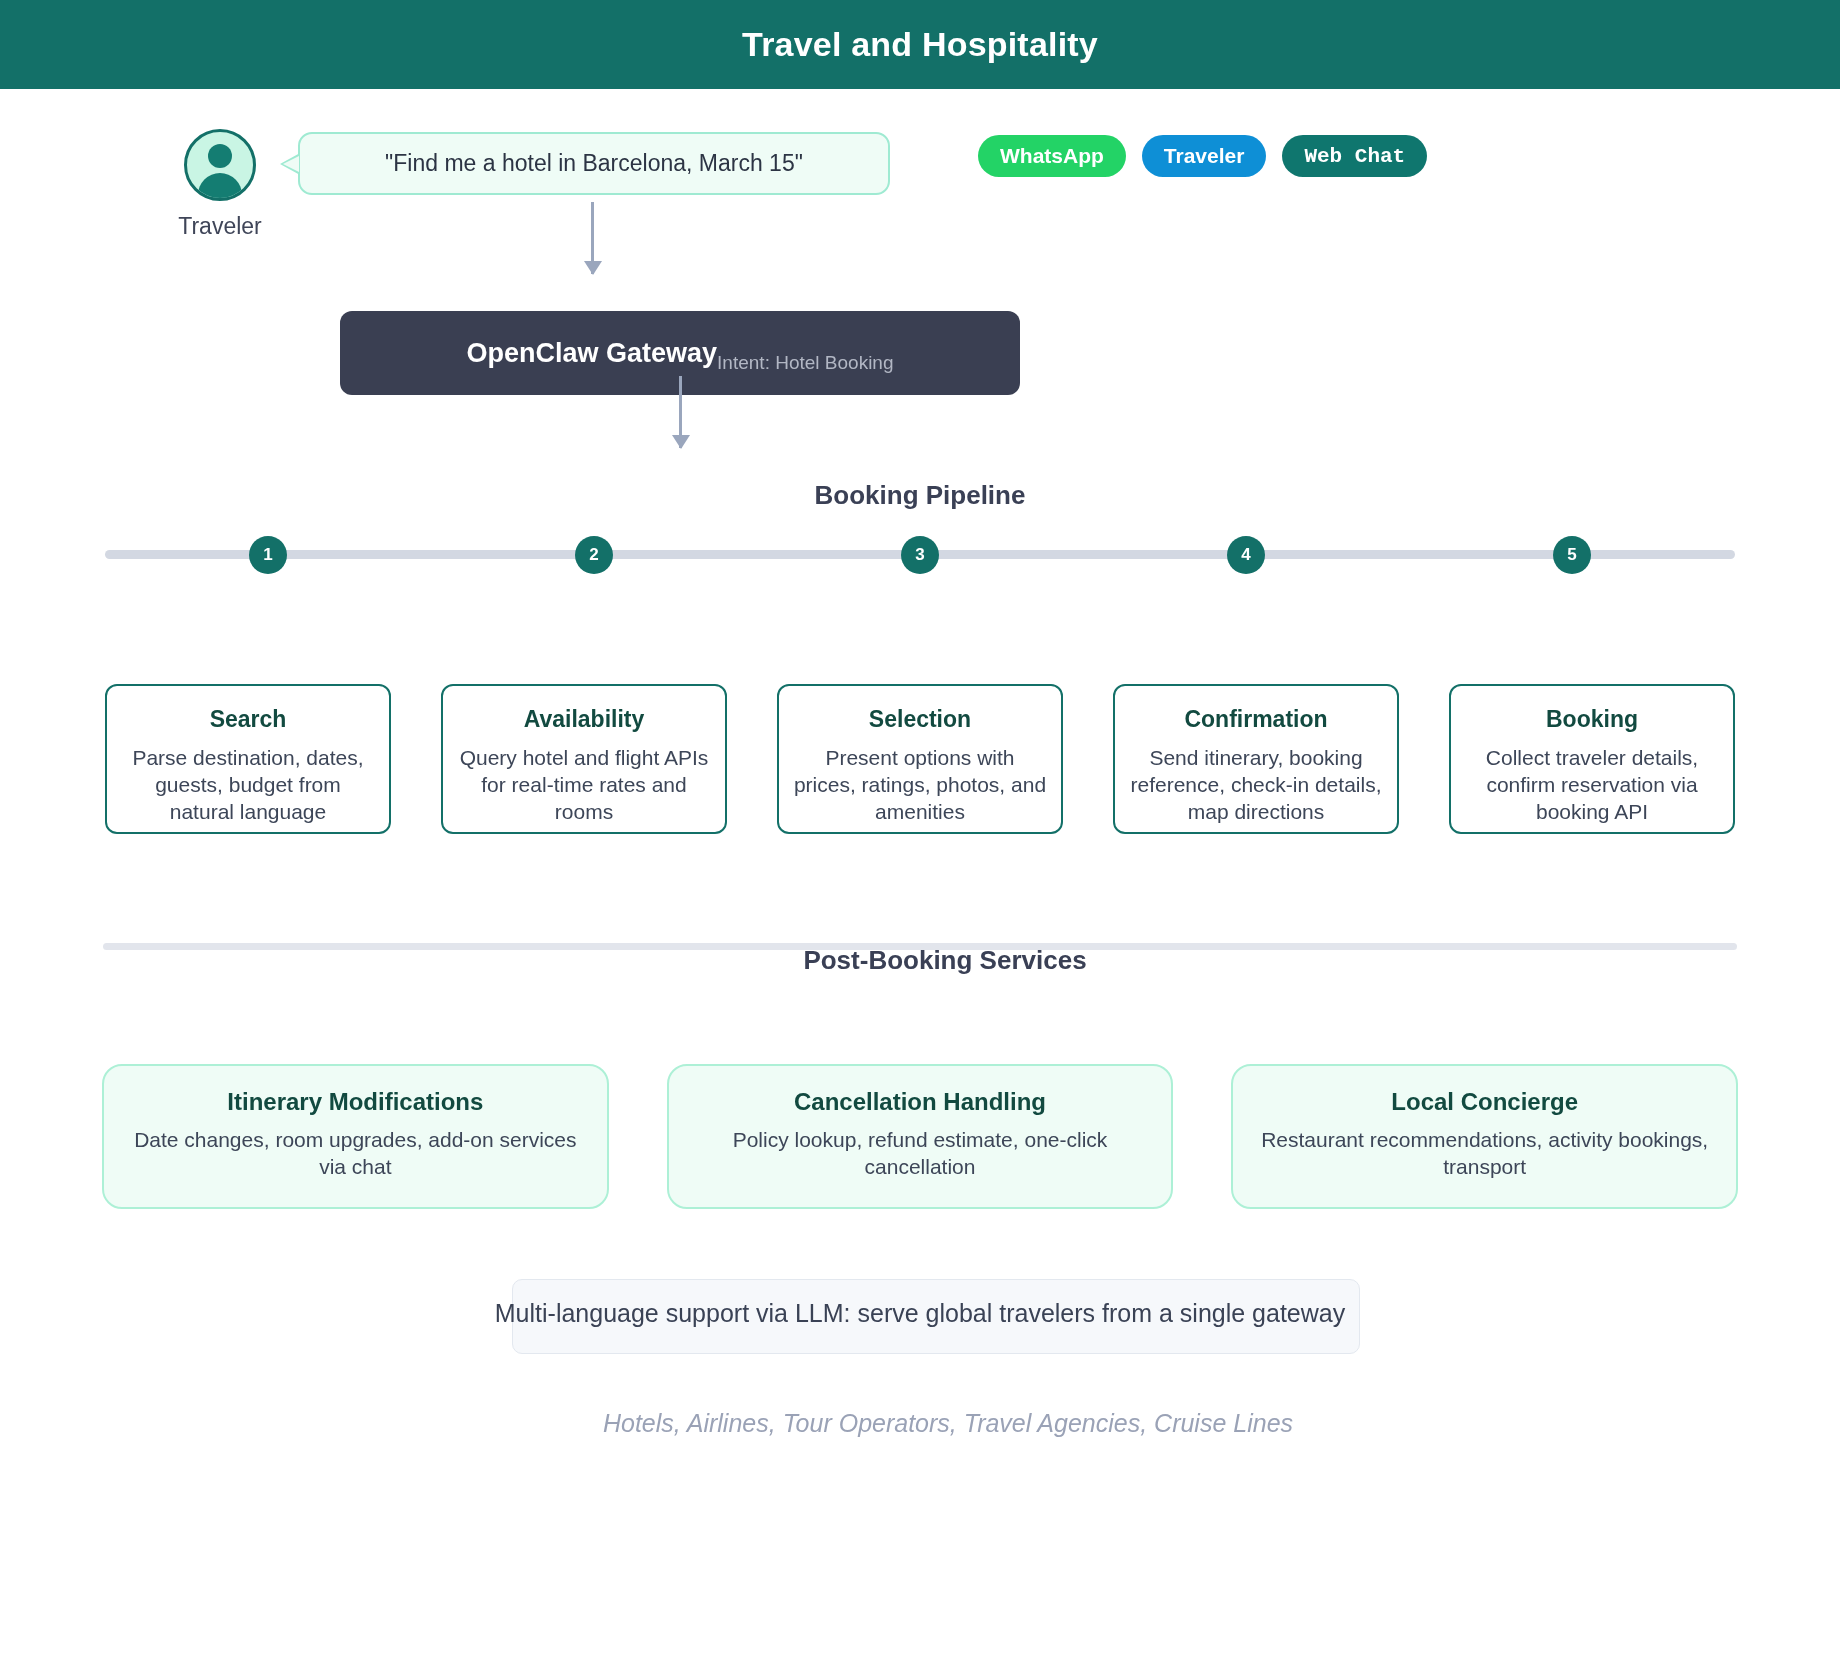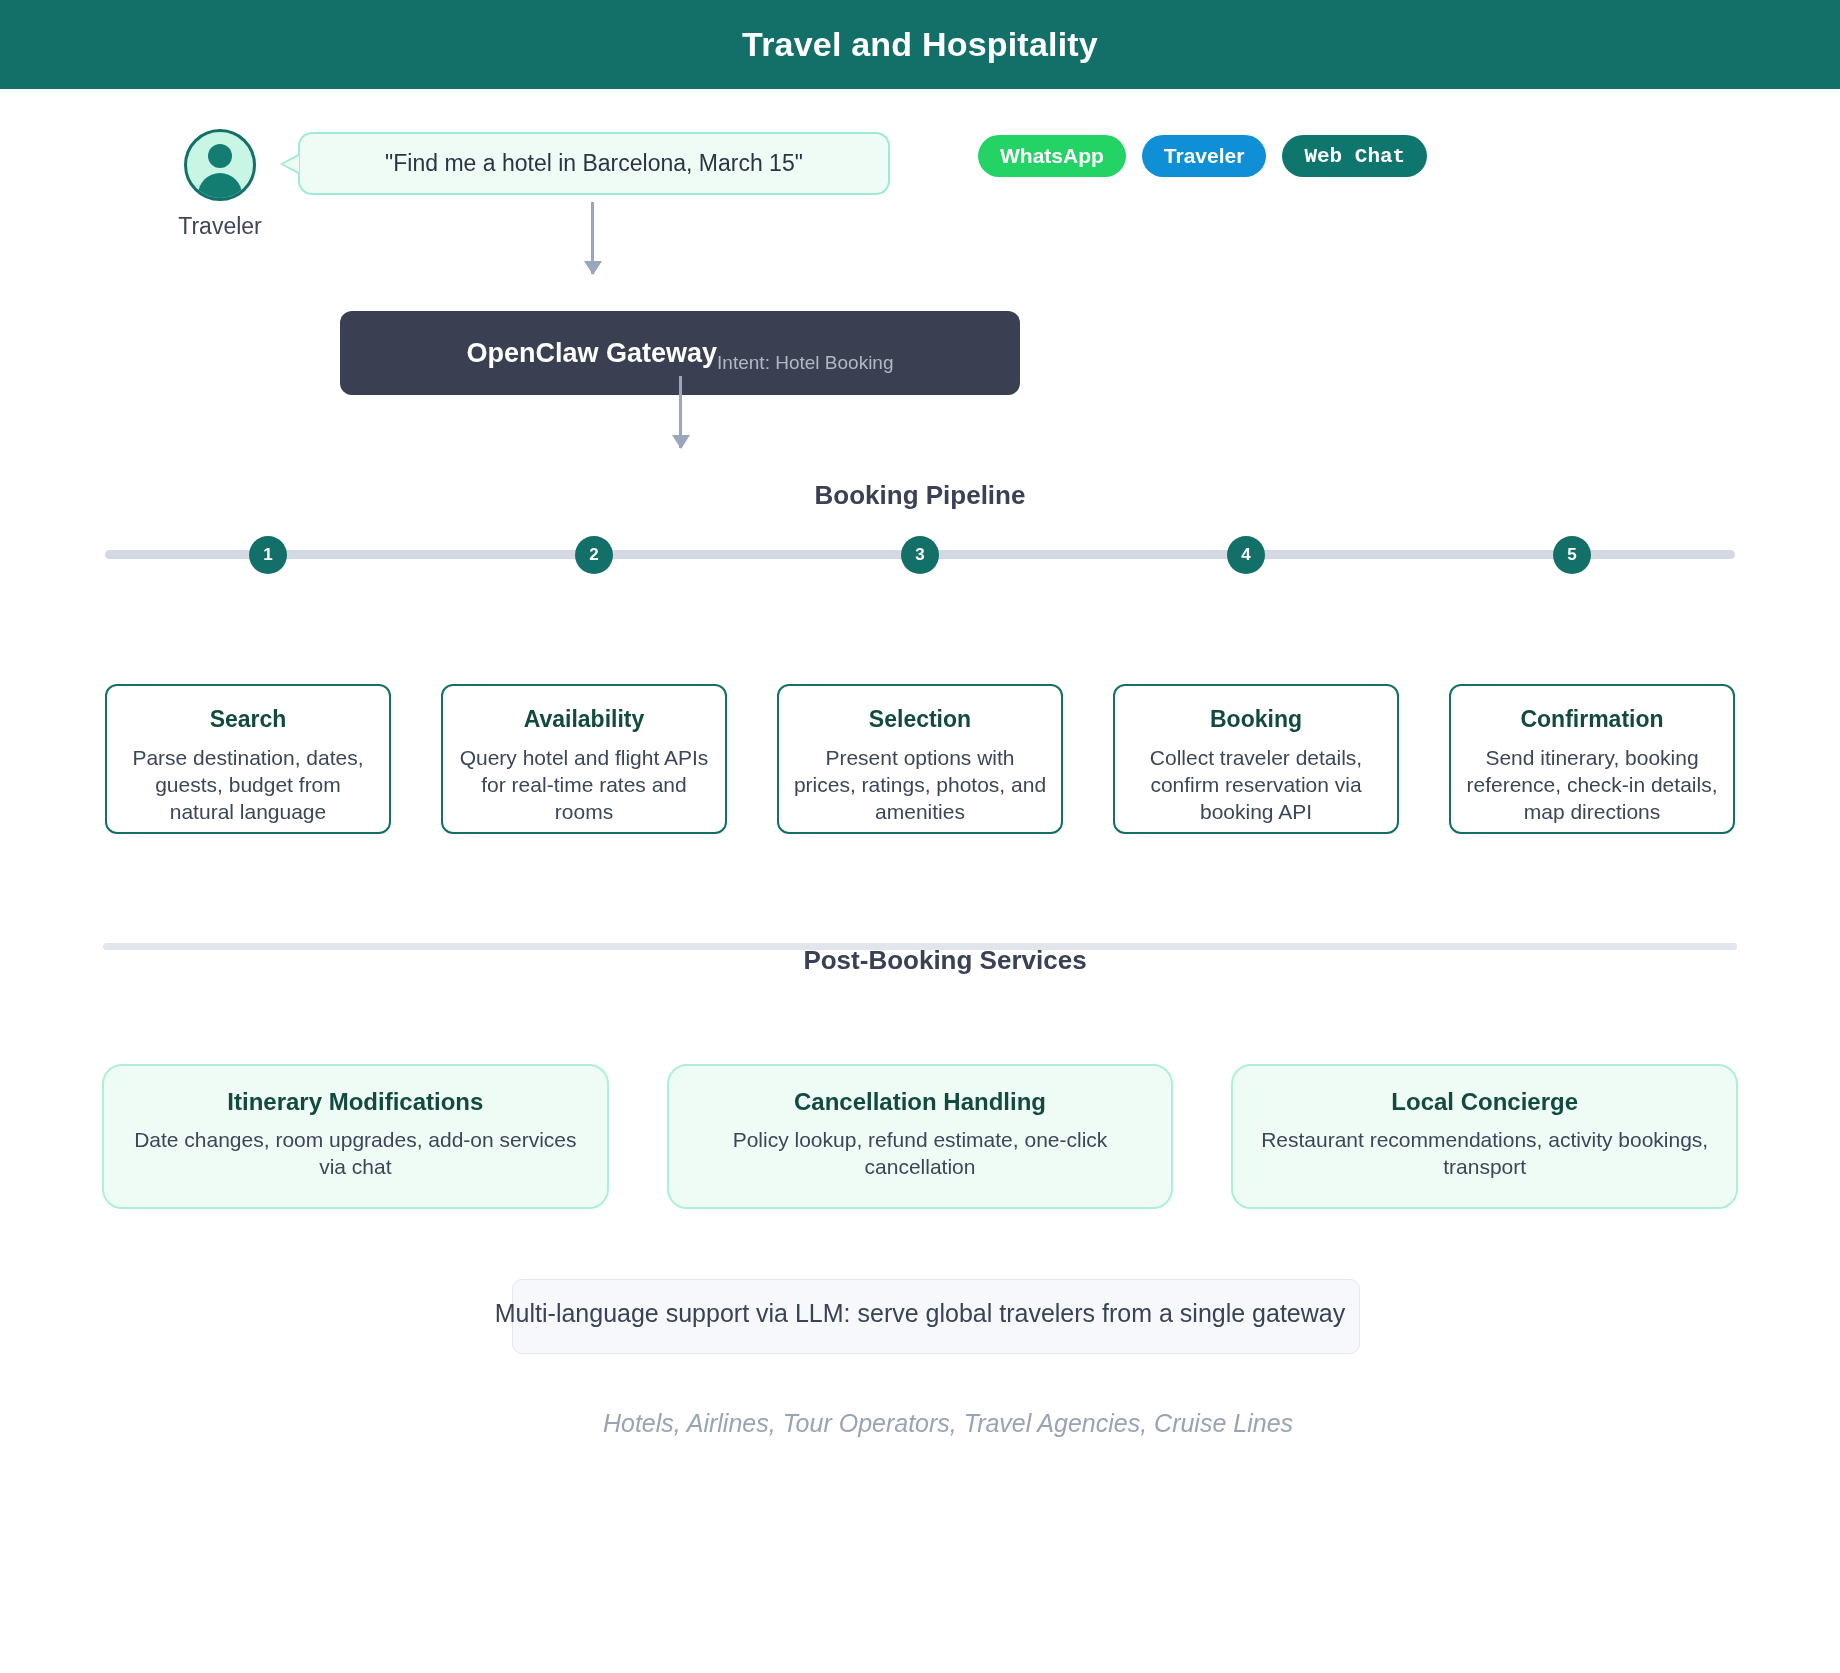--- a/index.html
+++ b/index.html
@@ -404,26 +404,26 @@
     </div>
     <div class="step-card">
       <div class="step-card-title">Availability</div>
       <div class="step-card-desc">Query hotel and flight APIs for real-time rates and rooms</div>
     </div>
     <div class="step-card">
       <div class="step-card-title">Selection</div>
       <div class="step-card-desc">Present options with prices, ratings, photos, and amenities</div>
     </div>
     <div class="step-card">
+      <div class="step-card-title">Confirmation</div>
+      <div class="step-card-desc">Send itinerary, booking reference, check-in details, map directions</div>
+    </div>
+    <div class="step-card">
       <div class="step-card-title">Booking</div>
       <div class="step-card-desc">Collect traveler details, confirm reservation via booking API</div>
-    </div>
-    <div class="step-card">
-      <div class="step-card-title">Confirmation</div>
-      <div class="step-card-desc">Send itinerary, booking reference, check-in details, map directions</div>
     </div>
   </div>
 
   <div class="divider"></div>
 
   <div class="section-title post-title">Post-Booking Services</div>
 
   <div class="post-cards">
     <div class="post-card">
       <div class="post-card-title">Itinerary Modifications</div>

